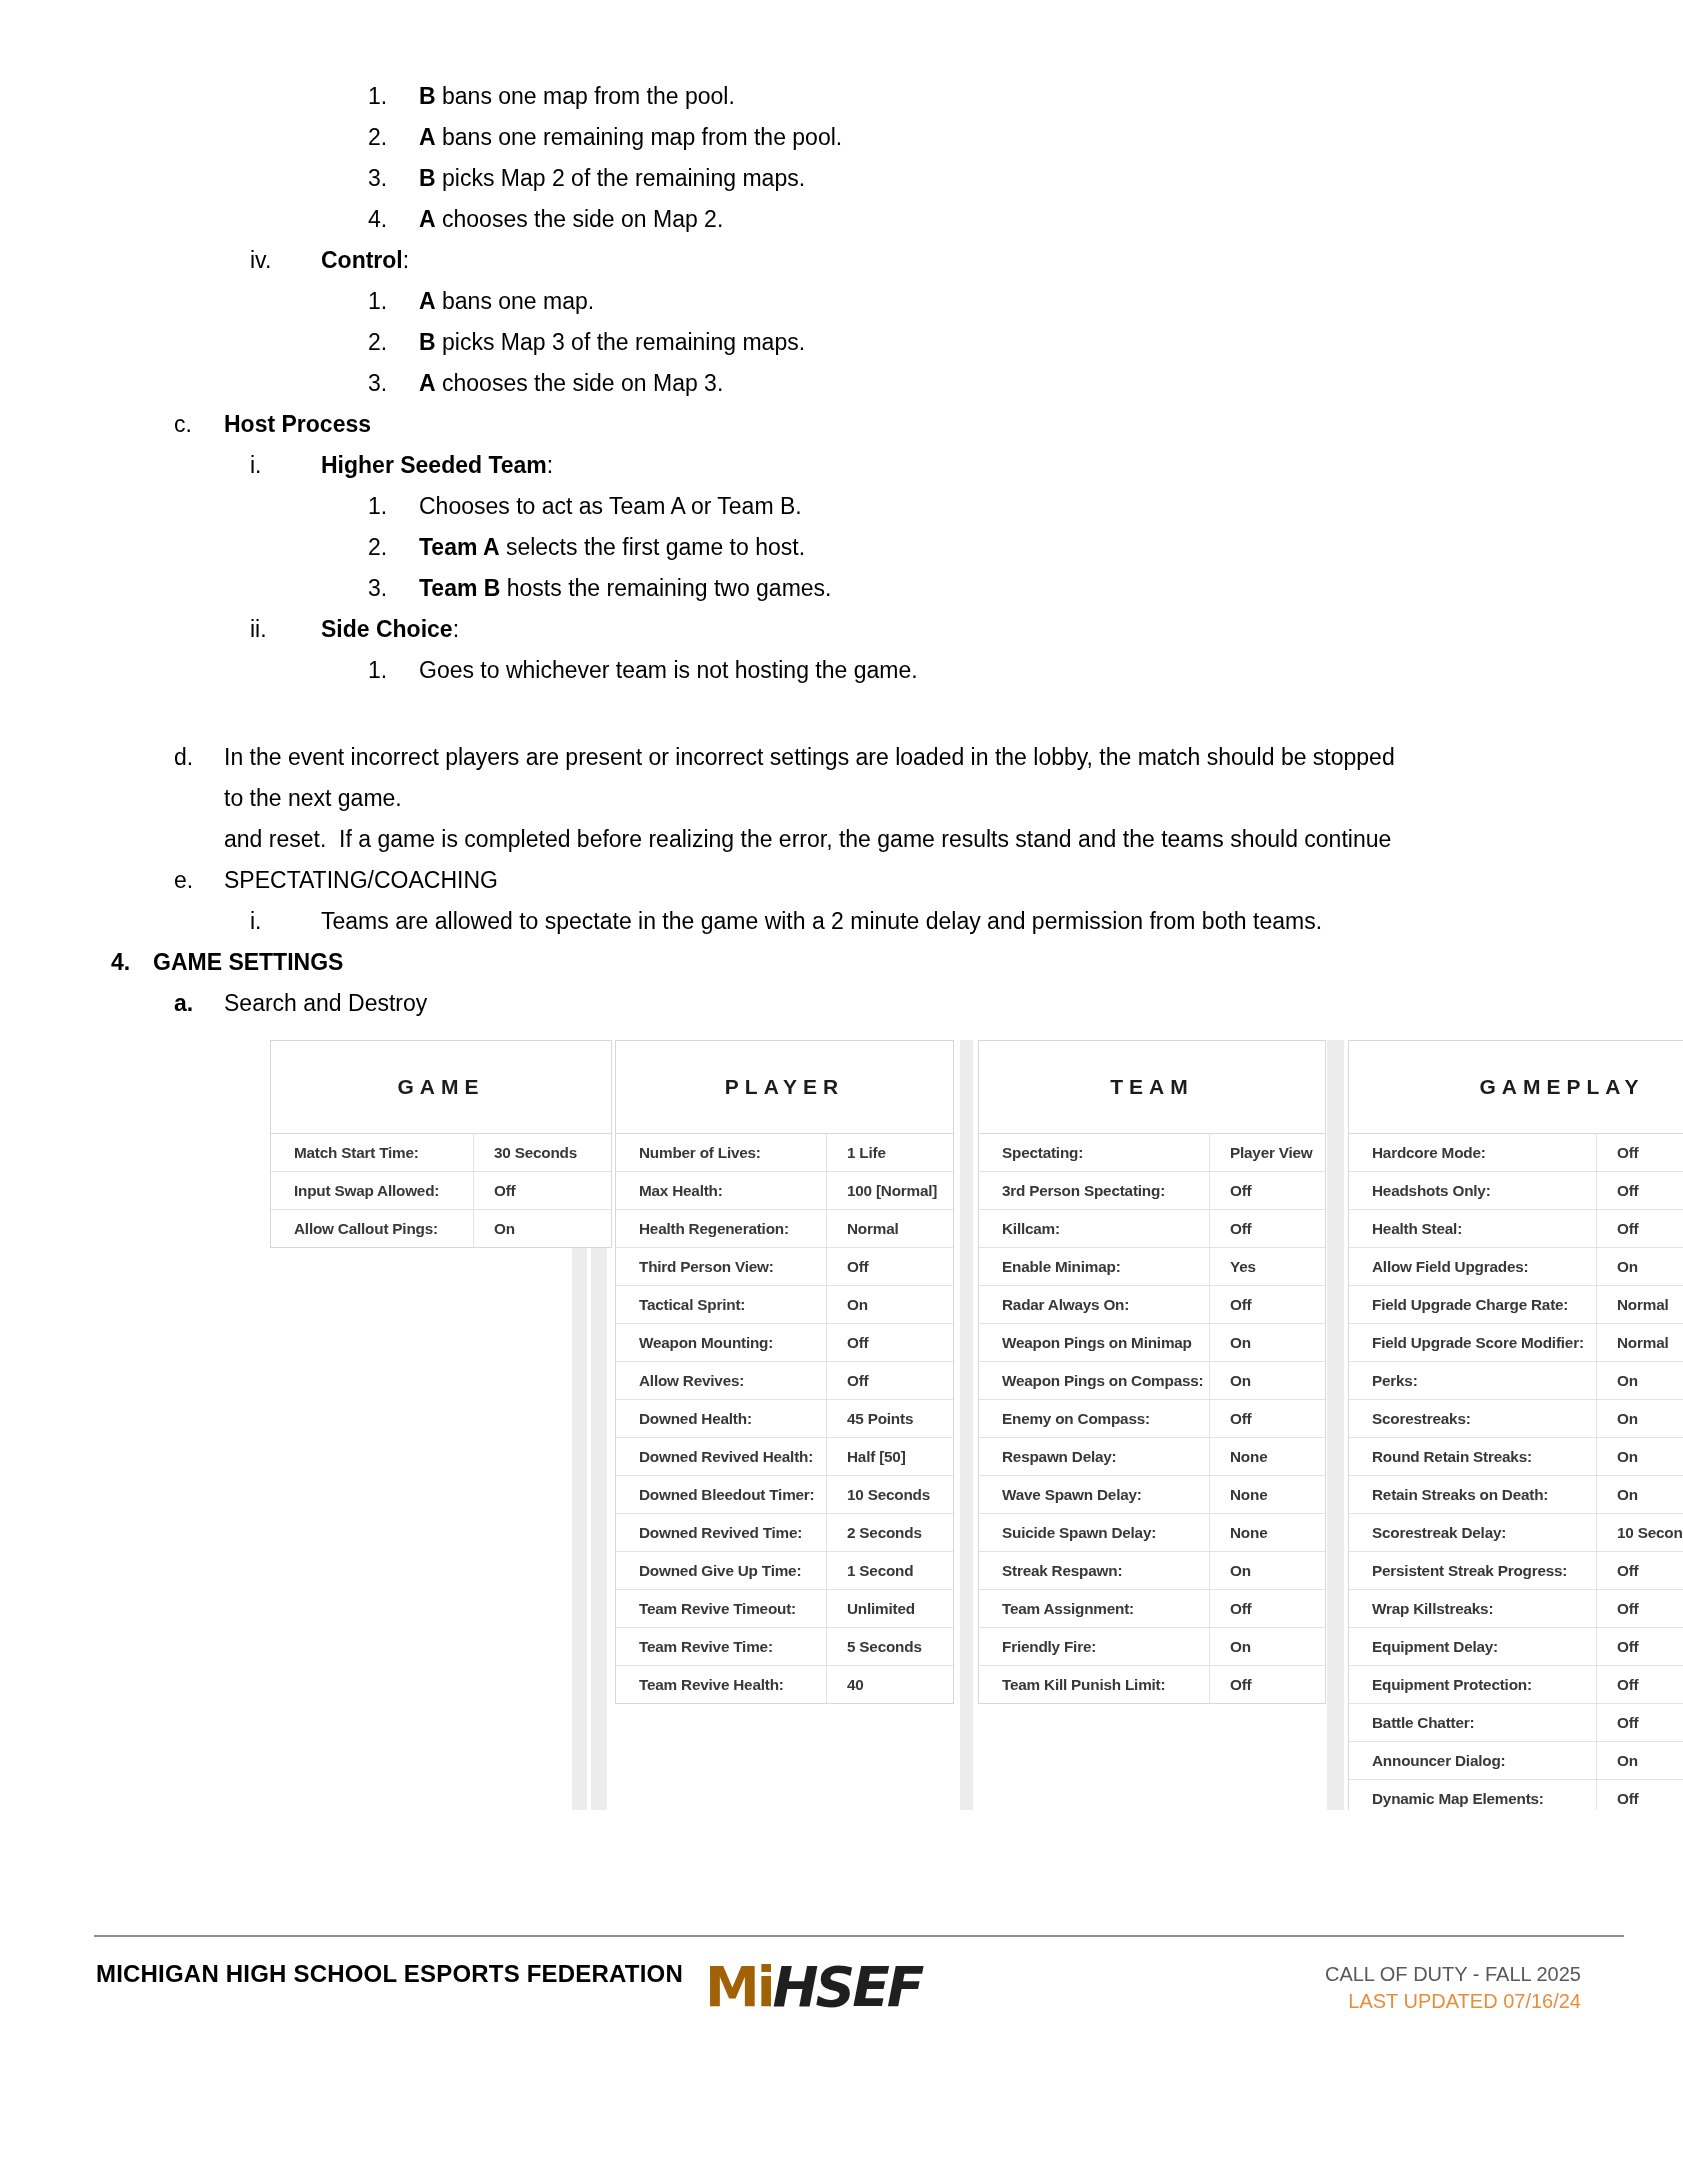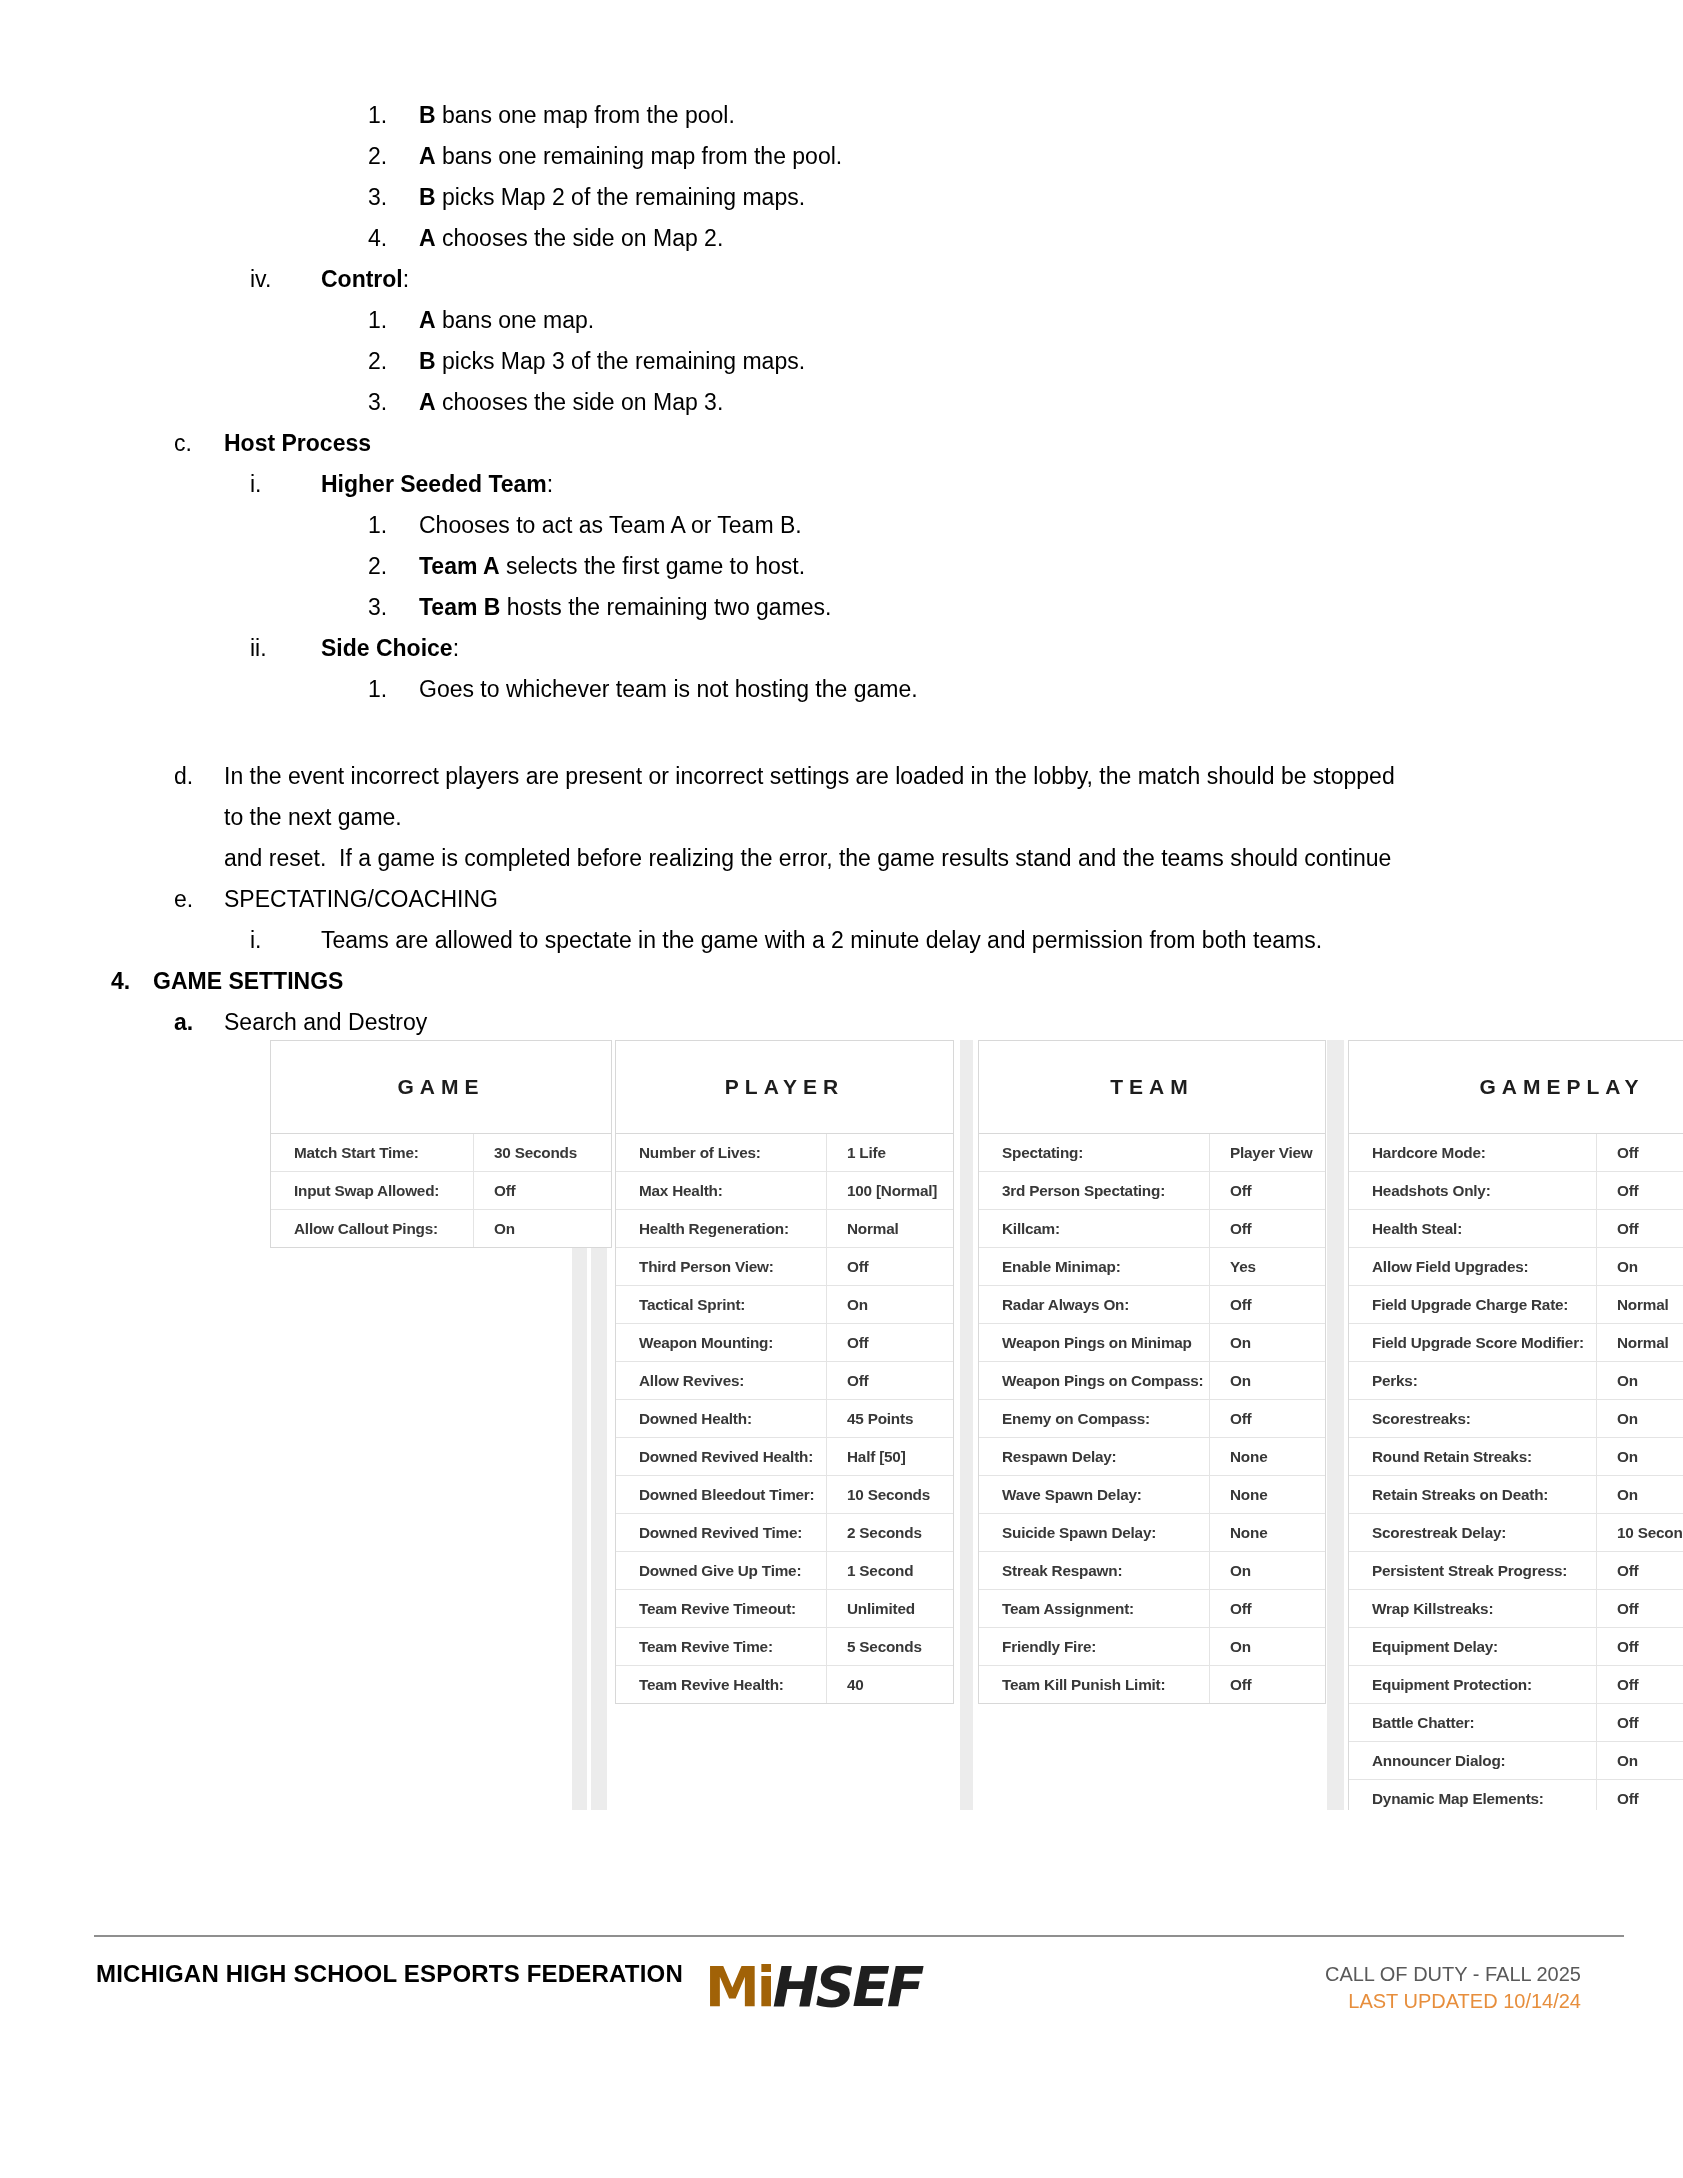--- a/index.html
+++ b/index.html
@@ -7,21 +7,21 @@
   body{background:#888;}
   .page{
     position:relative;
     width:1683px;height:2178px;
     background:#ffffff;
     overflow:hidden;
     font-family:"Liberation Sans", sans-serif;
     color:#000;
   }
   
-  .doc{position:absolute;top:0;left:0;width:1456px;padding-top:95px;}
+  .doc{position:absolute;top:0;left:0;width:1456px;padding-top:76px;}
   .doc-line{height:41px;line-height:41px;font-size:23px;white-space:pre;}
   .doc-marker{display:inline-block;vertical-align:top;}
   .doc-marker.b{font-weight:700;}
   .doc-text{white-space:pre;}
   .doc-text .b{font-weight:700;}
   .doc-spacer{height:46px;}
   
   .screenshot{
     position:absolute;left:163px;top:1040px;width:1520px;height:770px;
     background:#ffffff;overflow:hidden;
@@ -328,17 +328,17 @@
     </div>
 
   <div class="footer-rule"></div>
 
   <div class="footer-org">MICHIGAN HIGH SCHOOL ESPORTS FEDERATION</div>
 
   <div class="footer-logo"><span class="lg-orange">Mi</span><span class="lg-dark">HSEF</span></div>
 
   <div class="footer-right">
     <div class="fr1">CALL OF DUTY - FALL 2025</div>
-    <div class="fr2">LAST UPDATED 10/14/24</div>
+    <div class="fr2">LAST UPDATED 07/16/24</div>
   </div>
 
 </div>
 
 
 </body></html>

